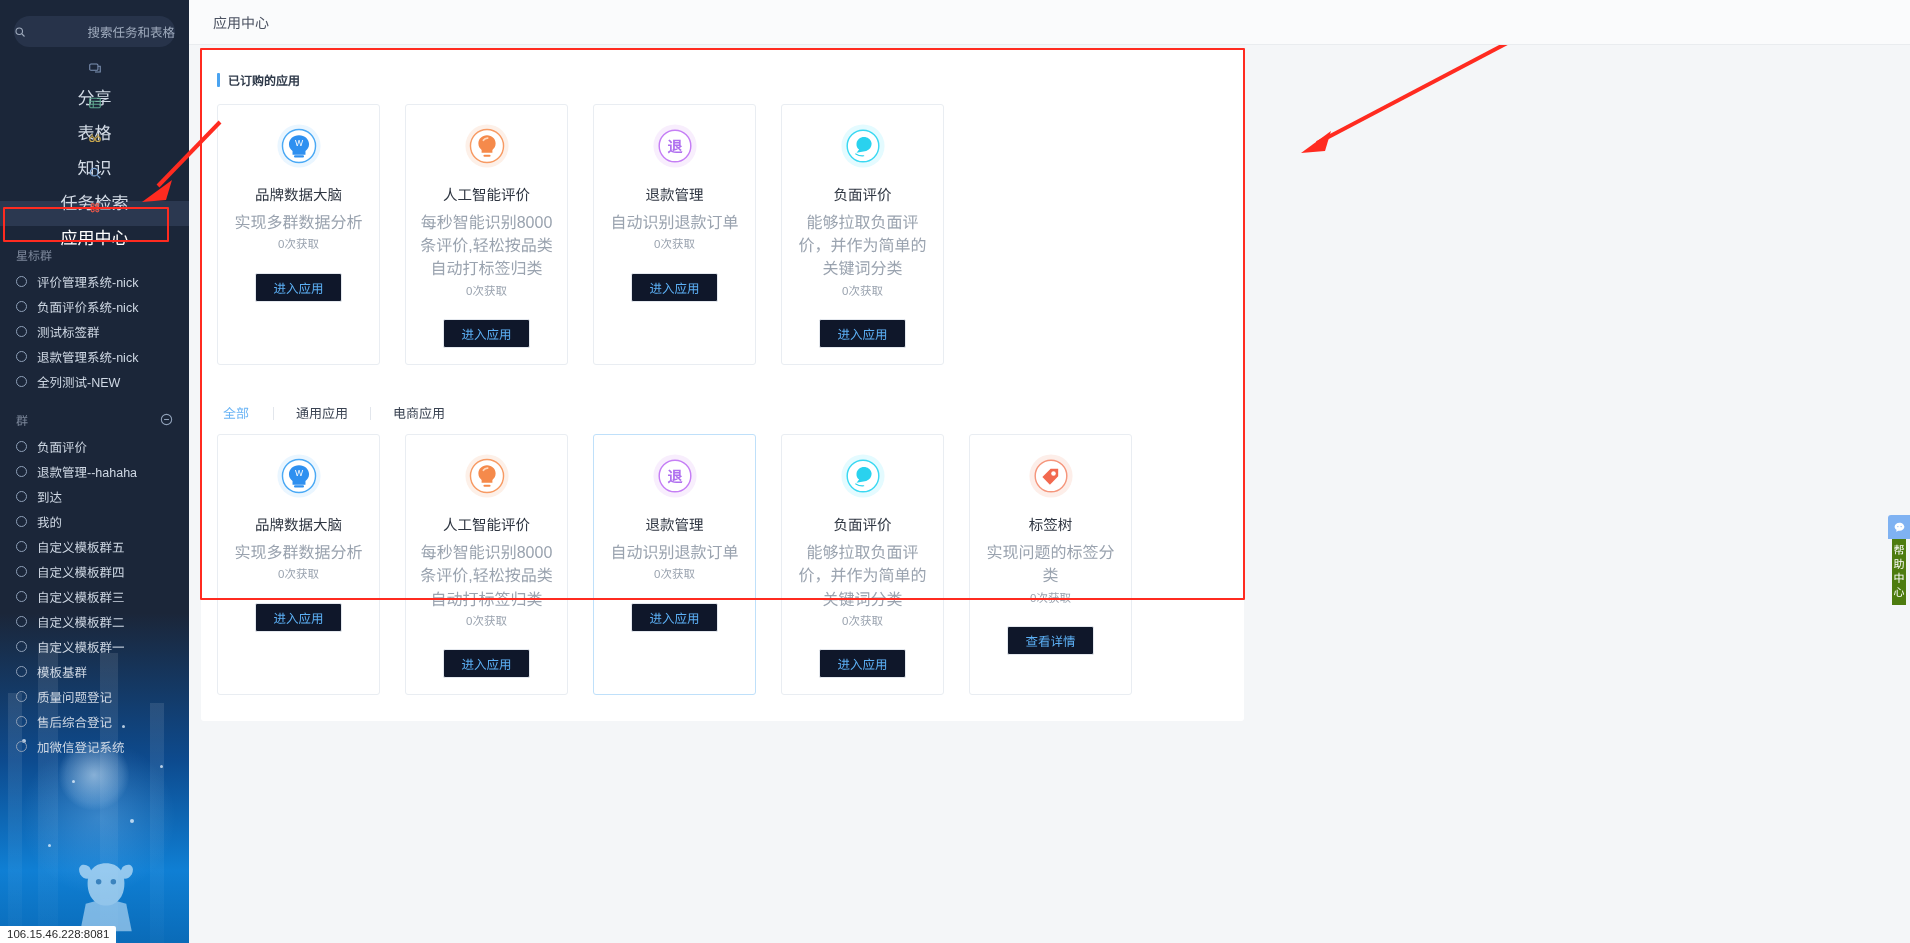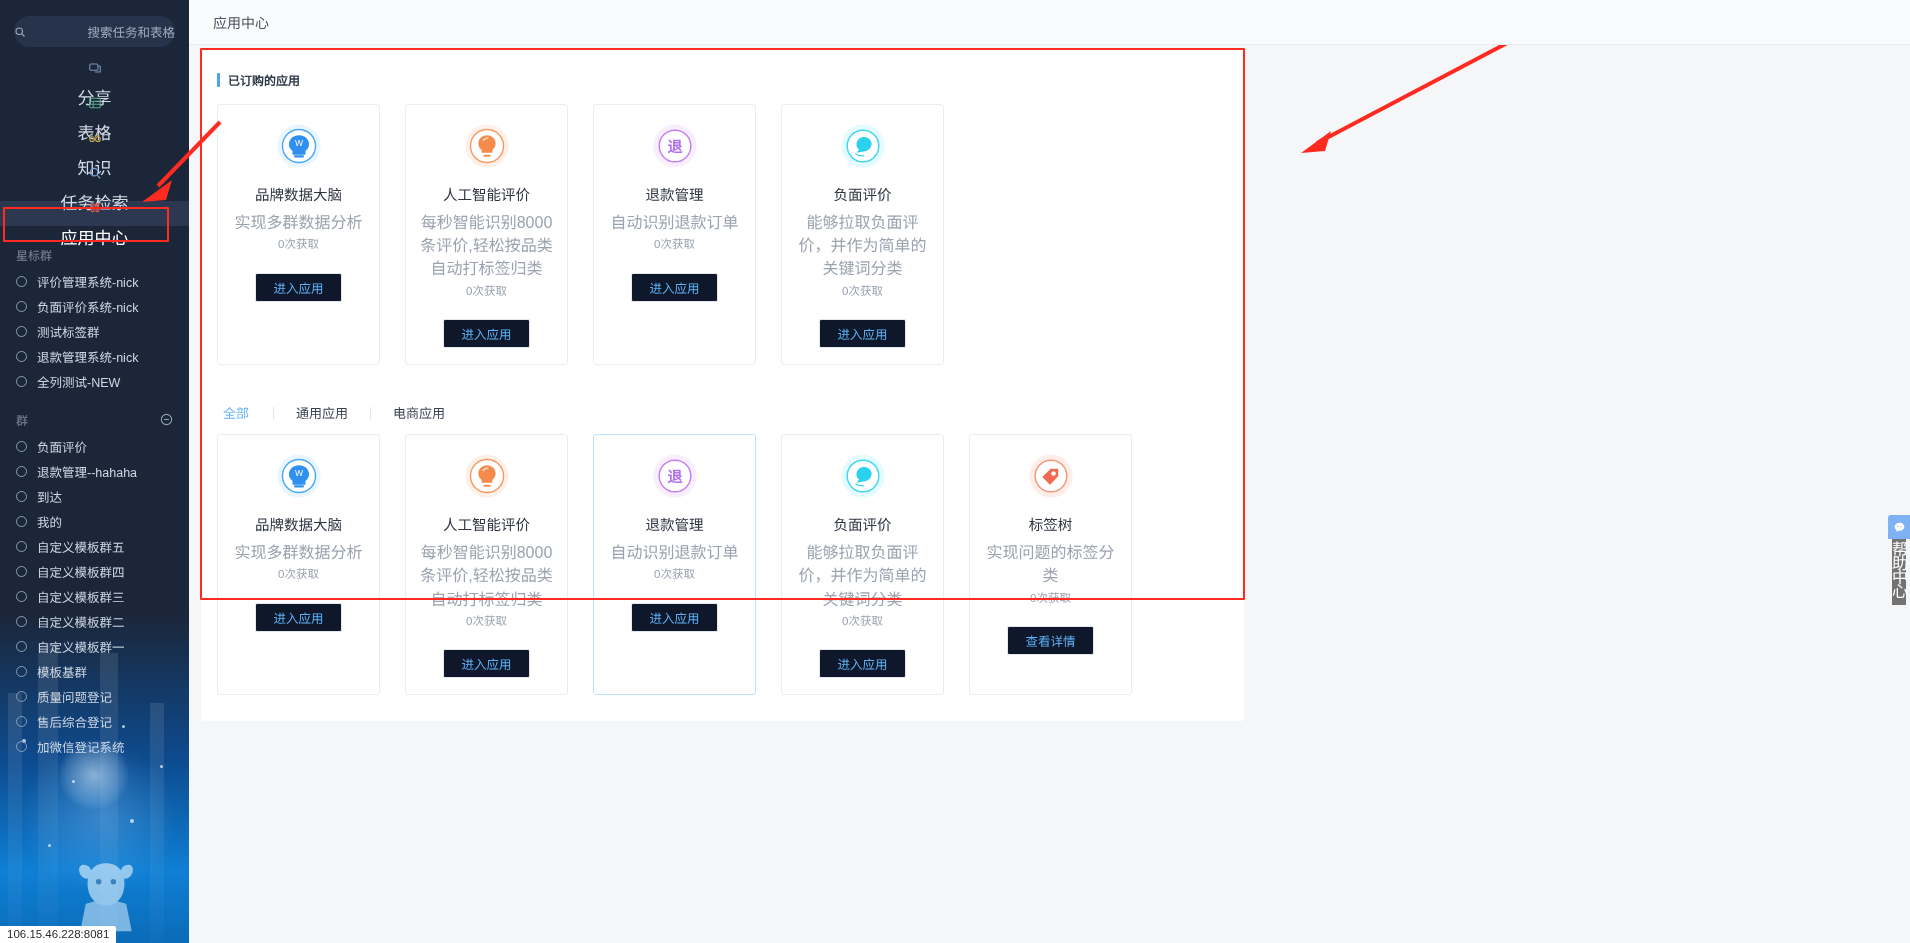--- a/index.html
+++ b/index.html
@@ -164,22 +164,22 @@
     width: 22px; cursor: pointer;
     display: flex; flex-direction: column; align-items: center;
     border-radius: 3px 0 0 3px; overflow: hidden;
   }
   .help-fab-ic {
     width: 22px; height: 24px; background: #7fb2f2;
     display: flex; align-items: center; justify-content: center;
   }
   .help-fab-ic svg { width: 13px; height: 13px; display: block; }
   .help-fab-tx {
-    width: 14px; background: #737373; color: #fff;
-    font-size: 16px; line-height: 14px; text-align: center;
+    width: 14px; background: #4d7c0f; color: #fff;
+    font-size: 11px; line-height: 14px; text-align: center;
     padding: 4px 0 6px 0;
   }
 </style>
 </head>
 <body>
 
 <div class="app">
 
   <div class="sidebar">
     <div class="sb-deco">

